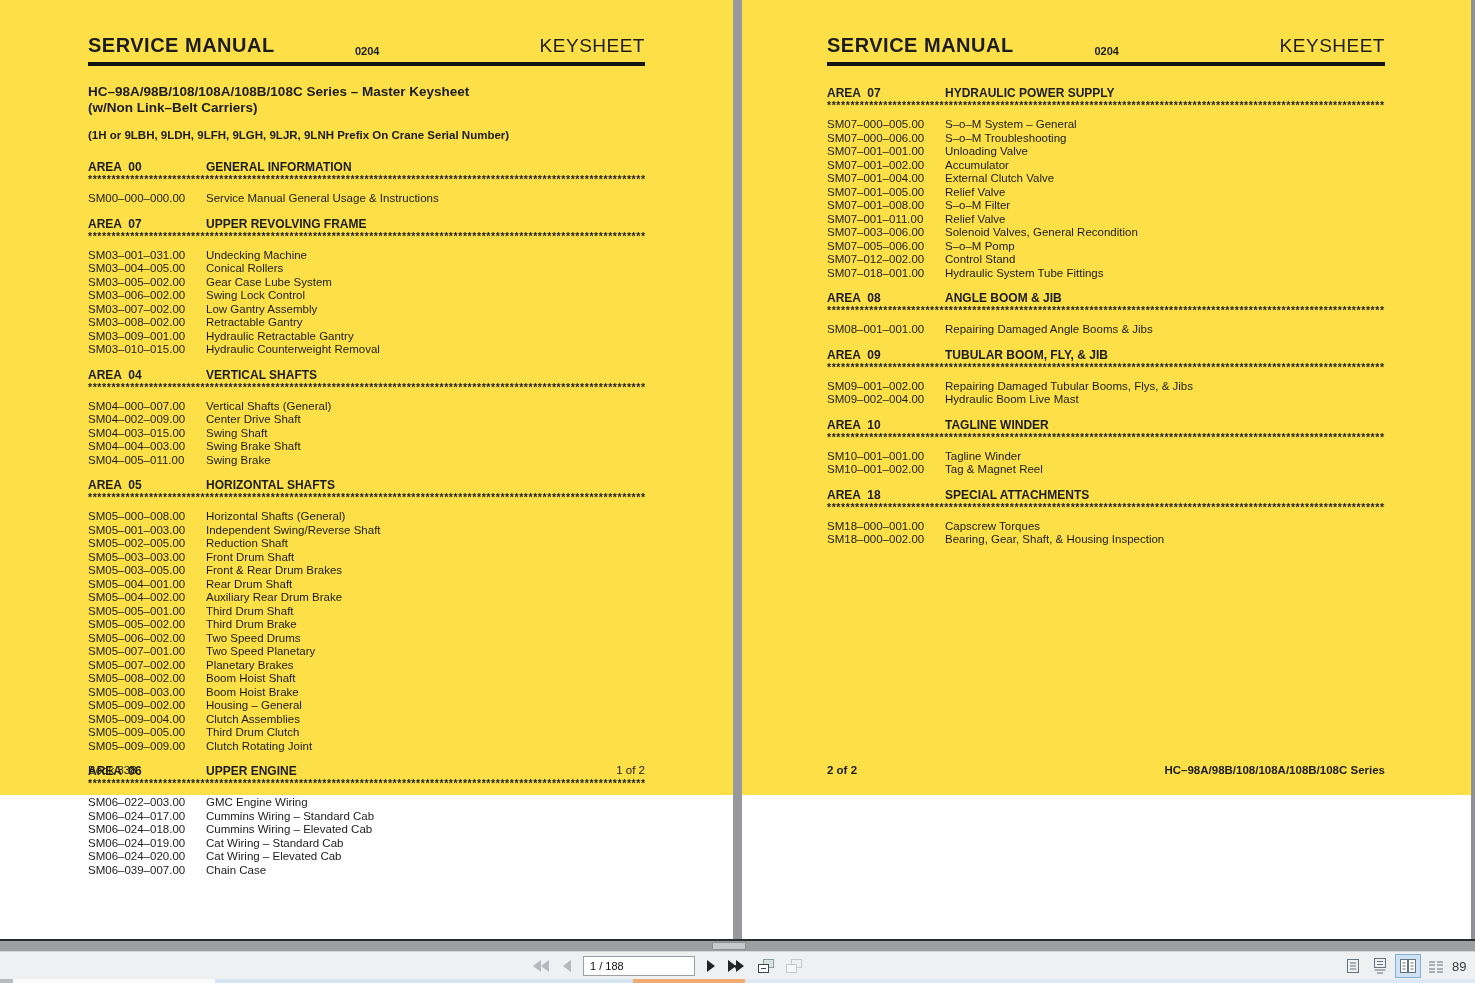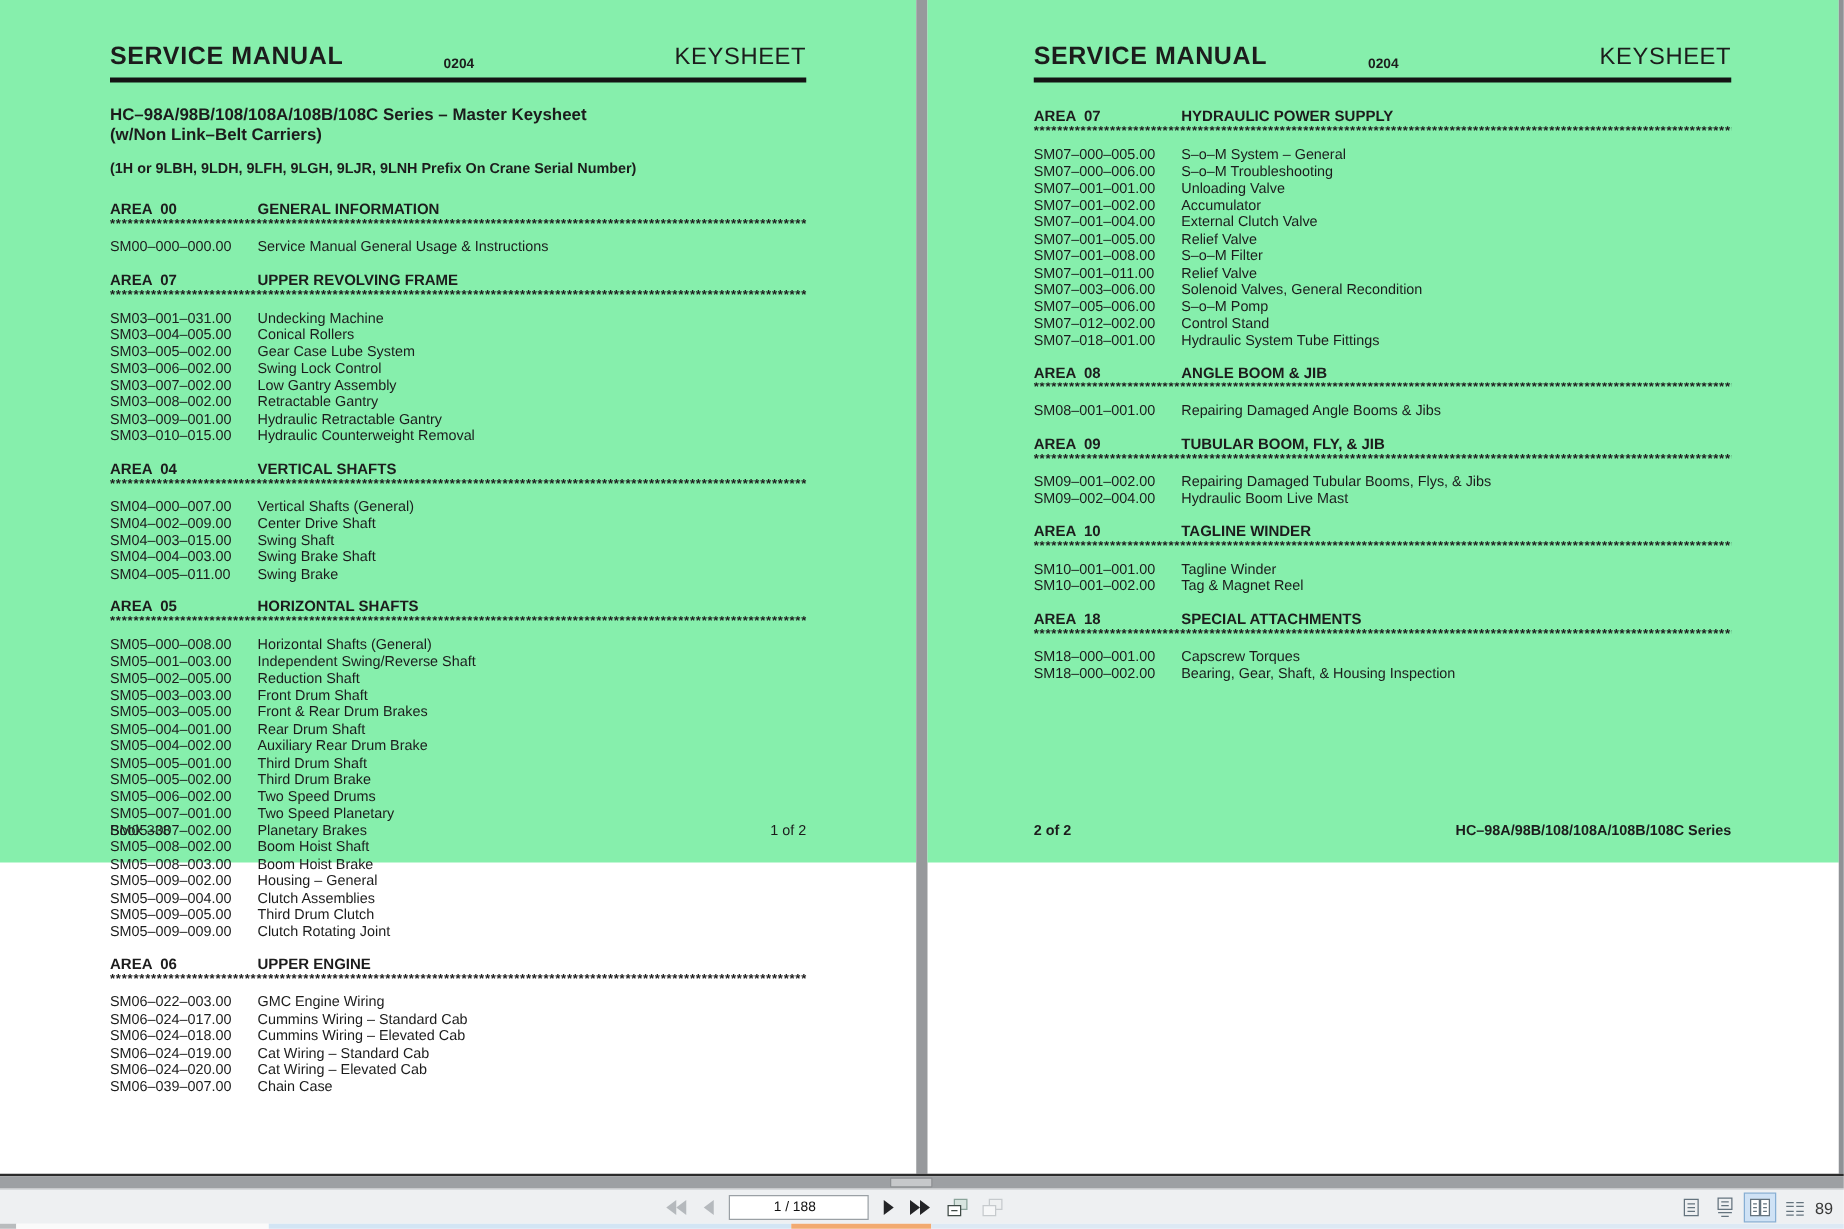--- a/index.html
+++ b/index.html
@@ -1,21 +1,21 @@
 <!DOCTYPE html>
 <html><head>
 <meta charset="utf-8">
 <style>
   * { margin:0; padding:0; box-sizing:border-box; }
   html,body { width:1475px; height:983px; overflow:hidden; background:#fff;
     font-family:"Liberation Sans","DejaVu Sans",sans-serif; color:#1c1c1c; }
 
   
   .viewport { position:absolute; left:0; top:0; width:1475px; height:939px; background:#fff; }
-  .page { position:absolute; top:0; height:690px; background:#86efac; }
+  .page { position:absolute; top:0; height:795px; background:#fde047; }
   .page-1 { left:0; width:733px; padding:0 88px; }
   .page-2 { left:742px; width:729px; padding:0 86px 0 85px; }
   .page-divider { position:absolute; left:733px; top:0; width:9px; height:939px; background:#97999c; }
   .right-edge { position:absolute; right:0; top:0; width:4px; height:939px; background:#8f9296; }
 
   .doc-header { display:flex; align-items:flex-end; justify-content:space-between;
     margin-top:34px; padding-bottom:5px; border-bottom:4px solid #141414; }
   .doc-header .hl { font-size:20px; font-weight:700; letter-spacing:.5px; }
   .doc-header .hc { font-size:11px; font-weight:700; transform:translateX(-40px); }
   .doc-header .hr { font-size:19px; font-weight:400; letter-spacing:.5px; }
@@ -45,21 +45,21 @@
   .page-bottom-line { height:2px; background:#2b2b2b; }
   .hscroll { position:relative; height:10px; background:#9da0a3; }
   .hthumb { position:absolute; left:712px; top:1px; width:34px; height:8px;
     background:#c6c8ca; border:1px solid #8d9093; border-radius:1px; }
   .toolbar { position:relative; height:28px; background:#eef0f2; border-top:1px solid #d6d9db; }
   .tbtn { position:absolute; top:3px; height:22px; border:0; background:transparent;
     display:flex; align-items:center; justify-content:center; padding:0; cursor:pointer; }
   .combo { position:absolute; left:583px; top:4px; width:112px; height:20px; background:#fff;
     border:1px solid #9aa0a5; display:flex; align-items:center; }
   .combo input { flex:1; border:0; outline:none; font-size:11px; padding-left:6px;
-    font-family:"Liberation Sans","DejaVu Sans",sans-serif; color:#111; background:transparent;margin-left:29px; }
+    font-family:"Liberation Sans","DejaVu Sans",sans-serif; color:#111; background:transparent; }
   .combo .caret { width:14px; font-size:7px; color:#444; text-align:center; cursor:pointer; }
   .zoom-label { position:absolute; left:1452px; top:7px; font-size:13px; color:#3a3a3a; }
   .layout-active { background:#cfe2f5; outline:1px solid #86aed4; }
   .edge-strip { position:relative; height:4px; display:flex; }
   .edge-strip div { height:4px; }
 </style>
 </head>
 <body>
 
 <div class="viewport">

